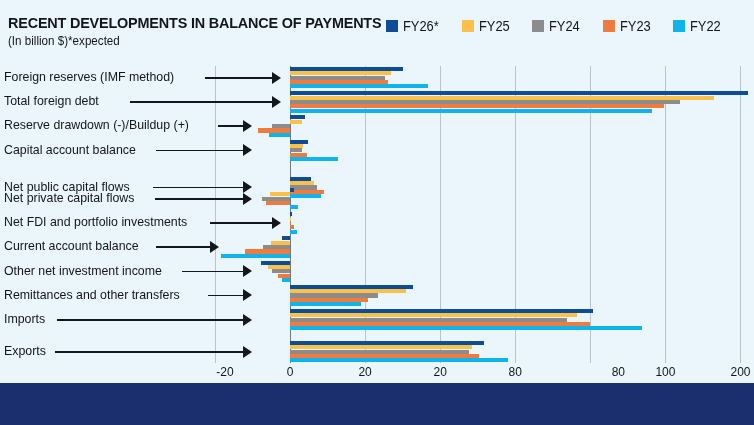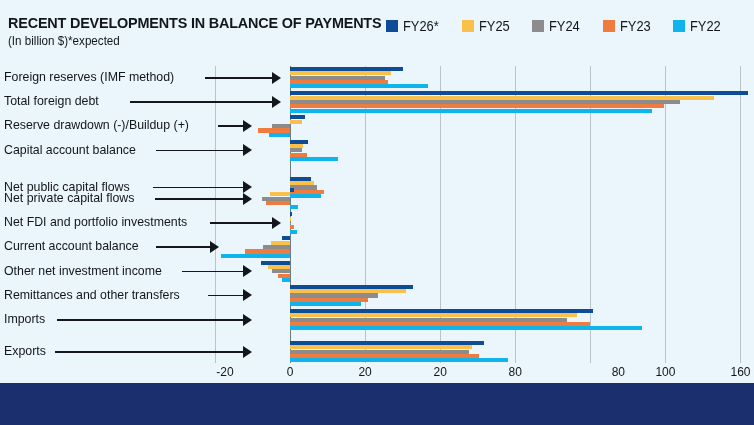--- a/index.html
+++ b/index.html
@@ -232,21 +232,21 @@
         <div class="gridline" style="left: 740.48px;"></div>
       </div>
     <div id="ticklabels">
         <div class="tick-label" style="left: 225px;">-20</div>
         <div class="tick-label" style="left: 290px;">0</div>
         <div class="tick-label" style="left: 365.08px;">20</div>
         <div class="tick-label" style="left: 440.16px;">20</div>
         <div class="tick-label" style="left: 515.24px;">80</div>
         <div class="tick-label" style="left: 590.32px; margin-left: 28px;">80</div>
         <div class="tick-label" style="left: 665.4px;">100</div>
-        <div class="tick-label" style="left: 740.48px;">160</div>
+        <div class="tick-label" style="left: 740.48px;">200</div>
       </div>
     <div id="rows">
         <div class="row" style="top: 1px;">
           <div class="cat-label">Foreign reserves (IMF method)</div>
           <div class="leader" style="left: 205px; width: 67px;"></div>
           <div class="arrow" style="left: 272px;"></div>
           <div class="bars">
             <div class="bar" style="left: 290px; width: 112.62px; top: 0px; background: rgb(15, 76, 150);"></div>
             <div class="bar" style="left: 290px; width: 101.358px; top: 4.35px; background: rgb(251, 192, 74);"></div>
             <div class="bar" style="left: 290px; width: 94.9762px; top: 8.7px; background: rgb(140, 140, 140);"></div>

